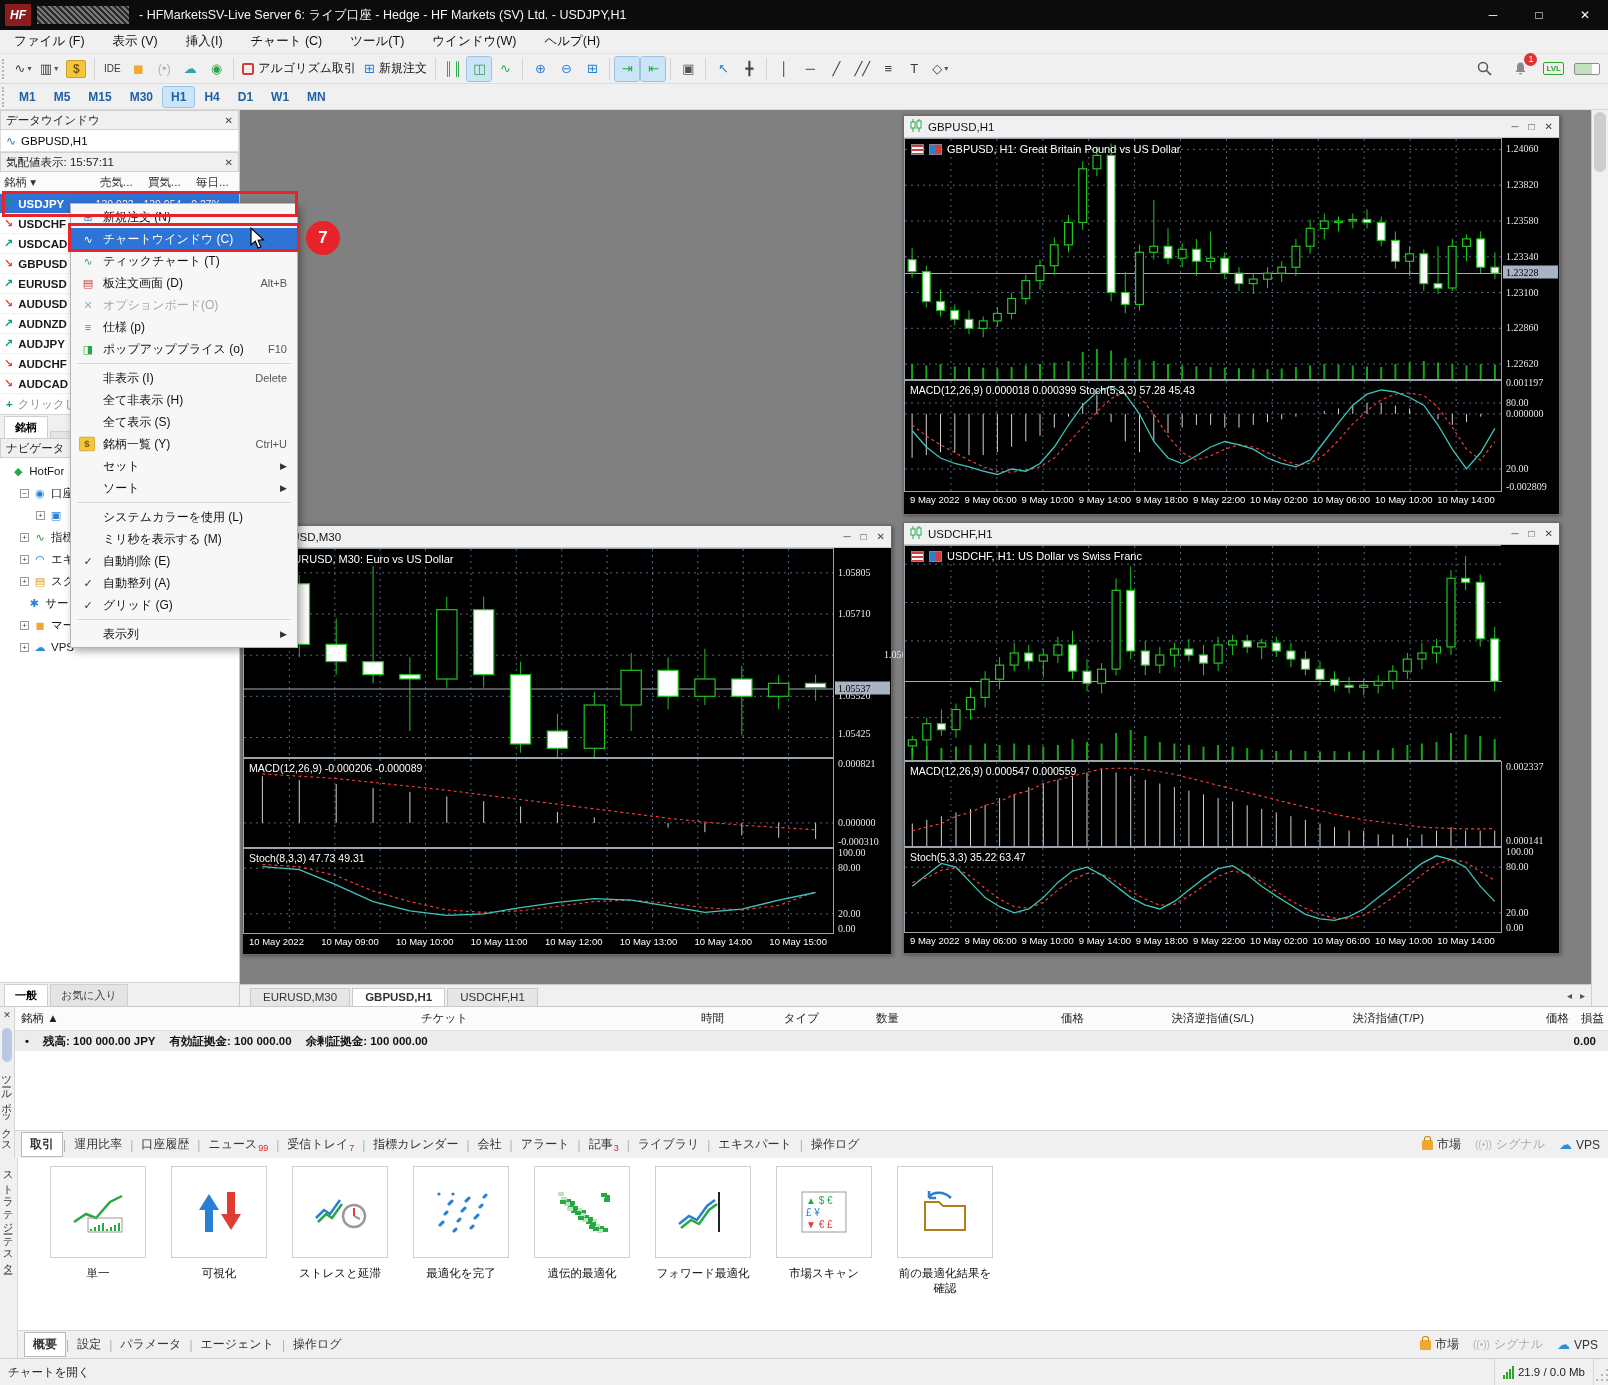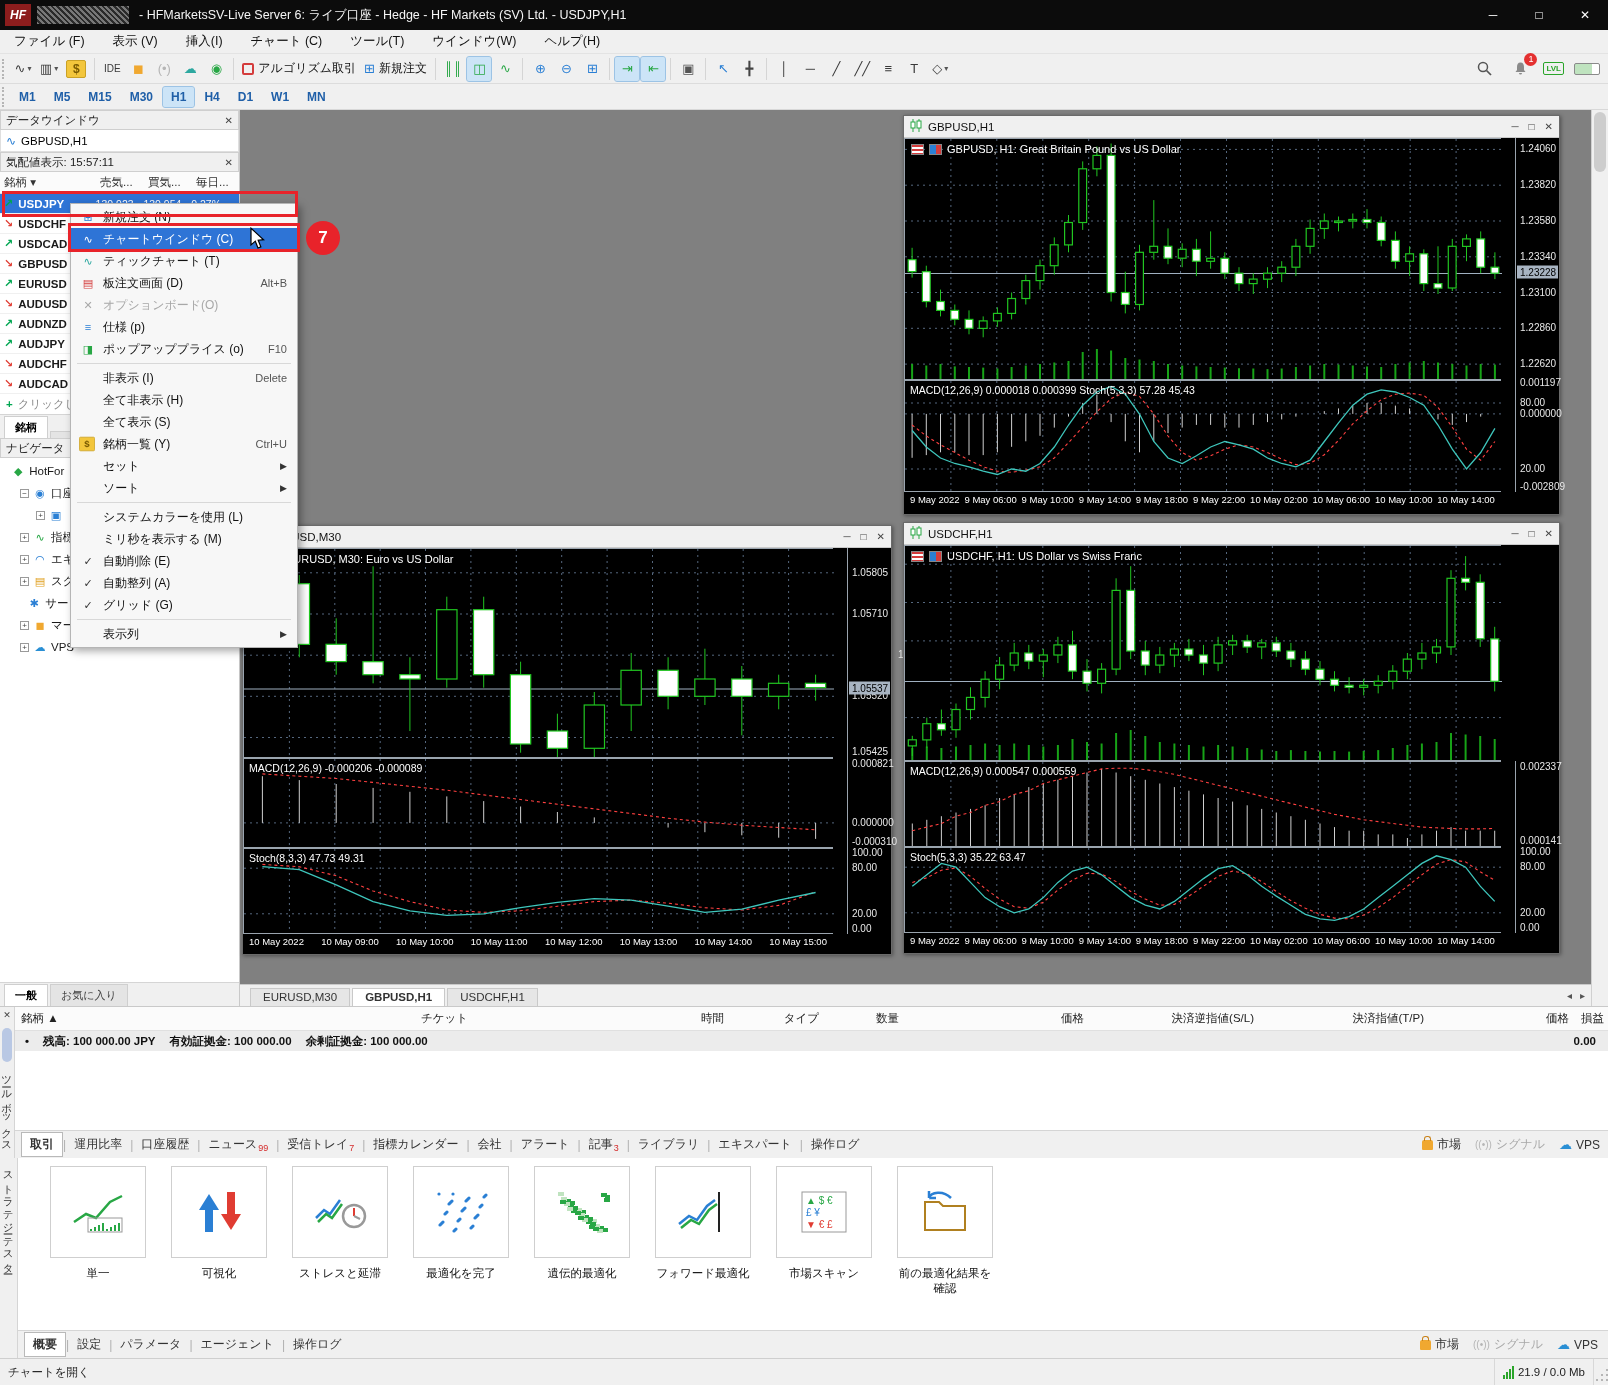--- a/index.html
+++ b/index.html
@@ -69,21 +69,21 @@
   #workspace { flex:1; position:relative; background:#808080; }
   #right-scrollbar { width:17px; background:#f0f0f0; border-left:1px solid #d0d0d0; position:relative; }
   #right-scrollbar .thumb { position:absolute; top:2px; left:2px; width:12px; height:60px; background:#cdcdcd; border-radius:6px; }
   .chart-window { position:absolute; border:1px solid #6a6a6a; background:#000; box-shadow:1px 1px 4px rgba(0,0,0,.4); display:flex; flex-direction:column; }
   .cw-title { height:22px; background:#f0f0f0; display:flex; align-items:center; padding:0 6px; gap:6px; border-bottom:1px solid #c9c9c9; }
   .cw-title .t { font-size:11.5px; color:#111; }
   .cw-btns { margin-left:auto; display:flex; gap:10px; color:#444; font-size:10px; }
   .cw-body { flex:1; position:relative; background:#000; }
   .panel { position:absolute; left:0; right:0;border-radius:12px; }
   .plot { position:absolute; left:0; right:58px; top:0; bottom:0; border:1px solid #9aa4ae; border-right:none; }
-  .axis { position:absolute; right:0; width:44px; top:0; bottom:0; border-left:1px solid #9aa4ae; color:#e8e8e8; font-size:10px; }
+  .axis { position:absolute; right:0; width:58px; top:0; bottom:0; border-left:1px solid #9aa4ae; color:#e8e8e8; font-size:10px;font-family:Liberation Serif, serif; }
   .axis-label { position:absolute; left:4px; transform:translateY(-50%); white-space:nowrap; }
   .price-tag { position:absolute; left:1px; right:1px; background:#a8b4c2; color:#000; text-align:left; padding:1px 3px; transform:translateY(-50%); }
   .chart-desc { position:absolute; left:6px; top:4px; color:#fff; font-size:11px; display:flex; gap:5px; align-items:center; z-index:3; }
   .ind-label { position:absolute; left:5px; top:3px; color:#fff; font-size:10.5px; z-index:3; }
   .ico-depth { width:13px; height:11px; background:#fff; border:1px solid #888; display:inline-block;
     background:repeating-linear-gradient(180deg,#d43c3c 0 2px,#fff 2px 4px); }
   .ico-bars { width:13px; height:11px; display:inline-block; background:linear-gradient(90deg,#2a7fd4 50%,#d43c3c 50%); border:1px solid #888; }
   .time-row { position:absolute; left:0; right:58px; display:flex; justify-content:space-between; color:#fff; font-size:9.5px; padding:2px 6px 0 6px; }
 
   
@@ -835,21 +835,21 @@
                 </svg><div class="chart-desc">
                   <span class="ico-depth"></span>
                   <span class="ico-bars"></span>
                   <span>EURUSD, M30:  Euro vs US Dollar</span>
                 </div></div>
               <div class="axis">
                 <div class="axis-label" style="top: 23.8333px;">1.05805</div>
                 <div class="axis-label" style="top: 65px;">1.05710</div>
                 <div class="axis-label" style="top: 106.167px; margin-left: 46px;">1.05615</div>
                 <div class="axis-label" style="top: 147.333px;">1.05520</div>
-                <div class="axis-label" style="top: 203px;">1.05425</div>
+                <div class="axis-label" style="top: 185px;">1.05425</div>
                 <div class="price-tag" style="top: 139.967px;">1.05537</div>
               </div>
             </div>
             <div class="panel" style="top: 210px; height: 90px;">
               <div class="plot"><svg width="590" height="88">
                   <line x1="45.4" y1="0" x2="45.4" y2="88" stroke="#55677e" stroke-width="1" stroke-dasharray="2,4"></line>
                   <line x1="90.8" y1="0" x2="90.8" y2="88" stroke="#55677e" stroke-width="1" stroke-dasharray="2,4"></line>
                   <line x1="136.2" y1="0" x2="136.2" y2="88" stroke="#55677e" stroke-width="1" stroke-dasharray="2,4"></line>
                   <line x1="181.5" y1="0" x2="181.5" y2="88" stroke="#55677e" stroke-width="1" stroke-dasharray="2,4"></line>
                   <line x1="226.9" y1="0" x2="226.9" y2="88" stroke="#55677e" stroke-width="1" stroke-dasharray="2,4"></line>

